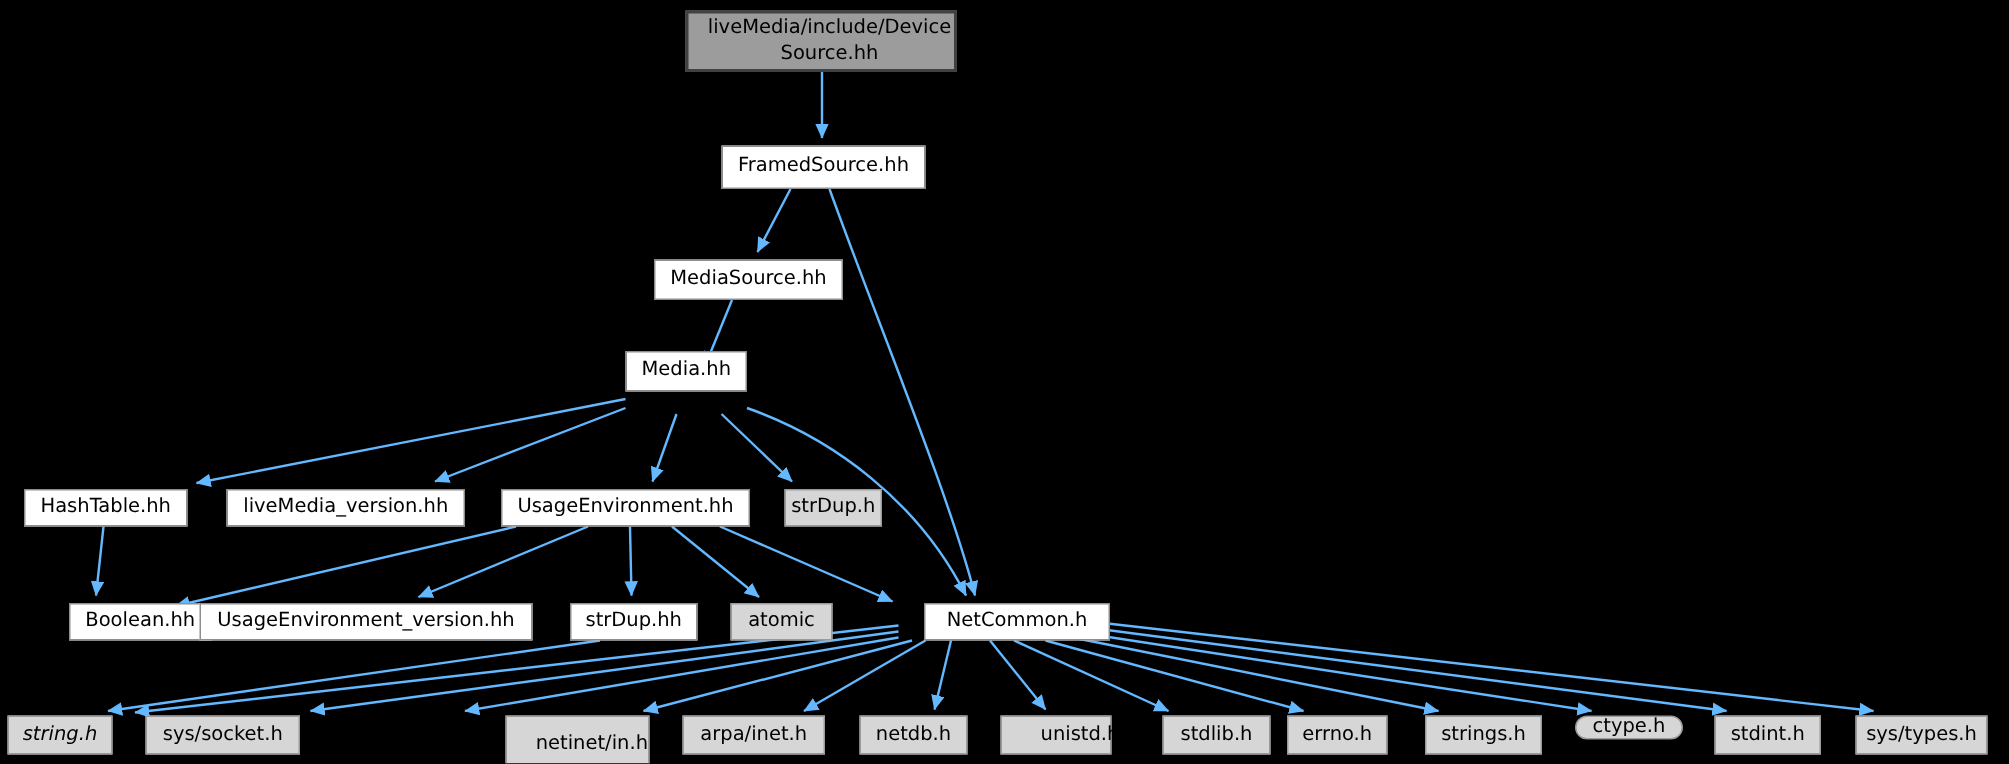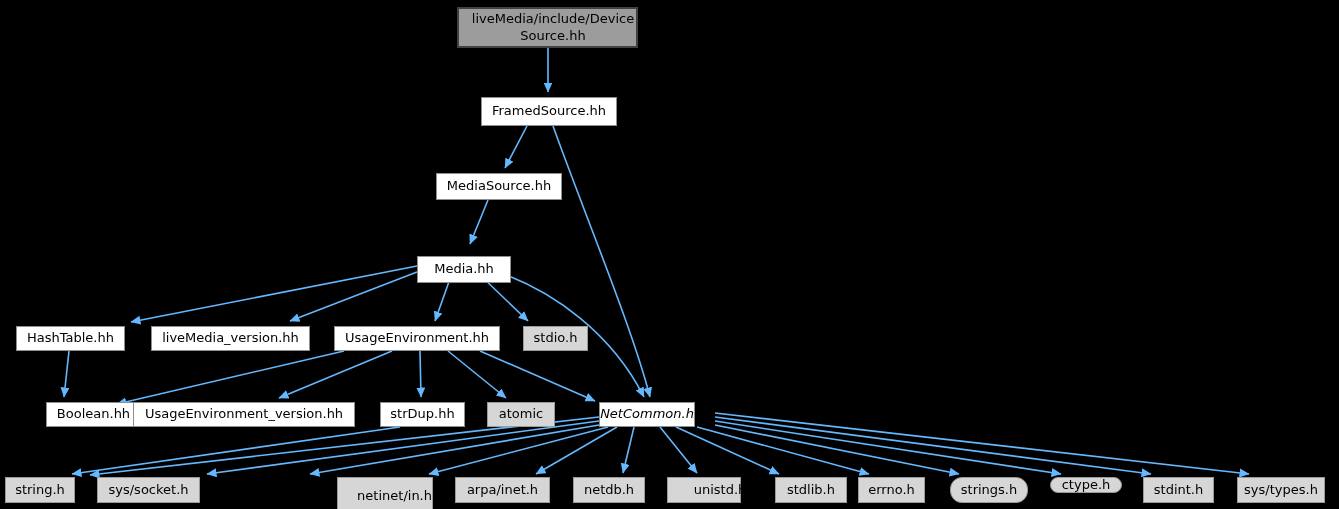--- a/index.html
+++ b/index.html
@@ -66,37 +66,37 @@
         <path d="M715,421 L1061,474" class="edge" marker-end="url(#arrow)" stroke="#63b8ff"></path>
         <path d="M715,417 L1151,474" class="edge" marker-end="url(#arrow)" stroke="#63b8ff"></path>
         <path d="M715,413 L1249,474" class="edge" marker-end="url(#arrow)" stroke="#63b8ff"></path>
       </g>
   </svg>
   <div id="node-layer">
       <div class="node main" style="left: 457px; top: 7px; width: 181px; height: 41px;"><span>liveMedia/include/Device
 Source.hh</span></div>
       <div class="node" style="left: 481px; top: 97px; width: 136px; height: 29px;"><span>FramedSource.hh</span></div>
       <div class="node" style="left: 436px; top: 173px; width: 126px; height: 27px;"><span>MediaSource.hh</span></div>
-      <div class="node" style="left: 417px; top: 256px; width: 94px; height: 27px;"><span>Media.hh</span></div>
+      <div class="node" style="left: 417px; top: 234px; width: 81px; height: 27px;"><span>Media.hh</span></div>
       <div class="node" style="left: 16px; top: 326px; width: 109px; height: 25px;"><span>HashTable.hh</span></div>
       <div class="node" style="left: 151px; top: 326px; width: 159px; height: 25px;"><span>liveMedia_version.hh</span></div>
       <div class="node" style="left: 334px; top: 326px; width: 166px; height: 25px;"><span>UsageEnvironment.hh</span></div>
-      <div class="node system" style="left: 523px; top: 326px; width: 65px; height: 25px;"><span>stdio.h</span></div>
+      <div class="node system" style="left: 523px; top: 326px; width: 65px; height: 25px;"><span>strDup.h</span></div>
       <div class="node" style="left: 17px; top: 402px; width: 95px; height: 25px; margin-left: 29px;"><span>Boolean.hh</span></div>
       <div class="node" style="left: 133px; top: 402px; width: 222px; height: 25px;"><span>UsageEnvironment_version.hh</span></div>
       <div class="node" style="left: 380px; top: 402px; width: 85px; height: 25px;"><span>strDup.hh</span></div>
       <div class="node system" style="left: 487px; top: 402px; width: 68px; height: 25px;"><span>atomic</span></div>
-      <div class="node" style="left: 599px; top: 402px; width: 96px; height: 25px; font-style: italic;"><span>NetCommon.h</span></div>
-      <div class="node system" style="left: 5px; top: 477px; width: 70px; height: 26px;"><span>string.h</span></div>
+      <div class="node" style="left: 616px; top: 402px; width: 124px; height: 25px;"><span>NetCommon.h</span></div>
+      <div class="node system" style="left: 5px; top: 477px; width: 70px; height: 26px; font-style: italic;"><span>string.h</span></div>
       <div class="node system" style="left: 97px; top: 477px; width: 103px; height: 26px;"><span>sys/socket.h</span></div>
       <div class="node system" style="left: 224px; top: 502px; width: 98px; height: 26px; margin-top: 17px;"><span>sys/time.h</span></div>
       <div class="node system" style="left: 337px; top: 477px; width: 96px; height: 38px; justify-content: flex-end;"><span>netinet/in.h</span></div>
       <div class="node system" style="left: 455px; top: 477px; width: 95px; height: 26px;"><span>arpa/inet.h</span></div>
       <div class="node system" style="left: 573px; top: 477px; width: 72px; height: 26px;"><span>netdb.h</span></div>
       <div class="node system" style="left: 667px; top: 477px; width: 74px; height: 26px; padding-left: 32px;"><span>unistd.h</span></div>
       <div class="node system" style="left: 775px; top: 477px; width: 72px; height: 26px;"><span>stdlib.h</span></div>
       <div class="node system" style="left: 858px; top: 477px; width: 67px; height: 26px;"><span>errno.h</span></div>
-      <div class="node system" style="left: 950px; top: 477px; width: 78px; height: 26px; border-radius: 12px;"><span>strings.h</span></div>
+      <div class="node system" style="left: 950px; top: 477px; width: 78px; height: 26px;"><span>strings.h</span></div>
       <div class="node system" style="left: 1050px; top: 477px; width: 72px; height: 16px; border-radius: 10px;"><span>ctype.h</span></div>
       <div class="node system" style="left: 1143px; top: 477px; width: 71px; height: 26px;"><span>stdint.h</span></div>
       <div class="node system" style="left: 1237px; top: 477px; width: 88px; height: 26px;"><span>sys/types.h</span></div>
     </div>
 </div>
 
 </body></html>

